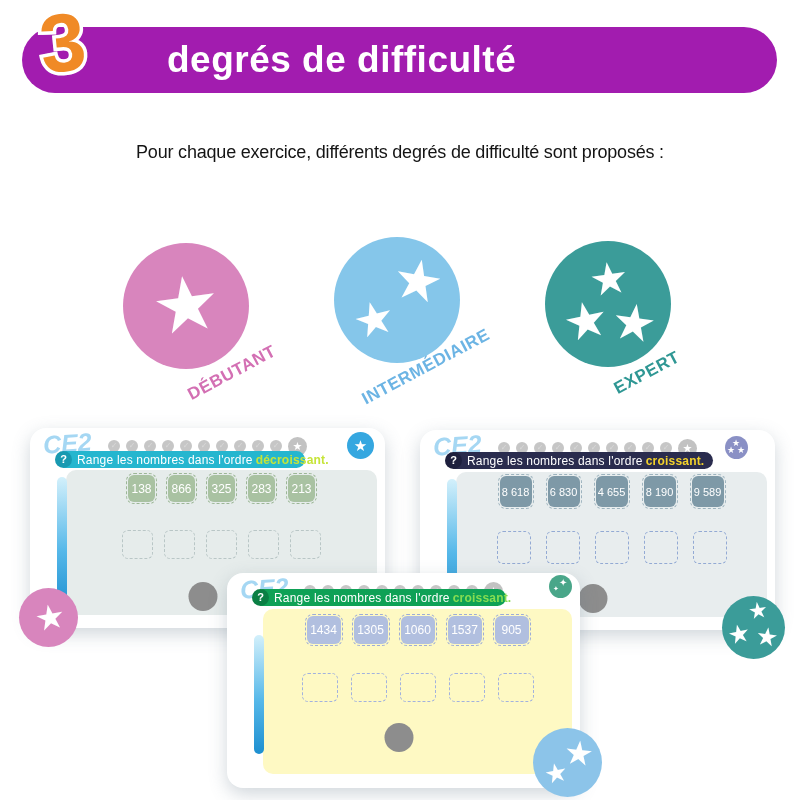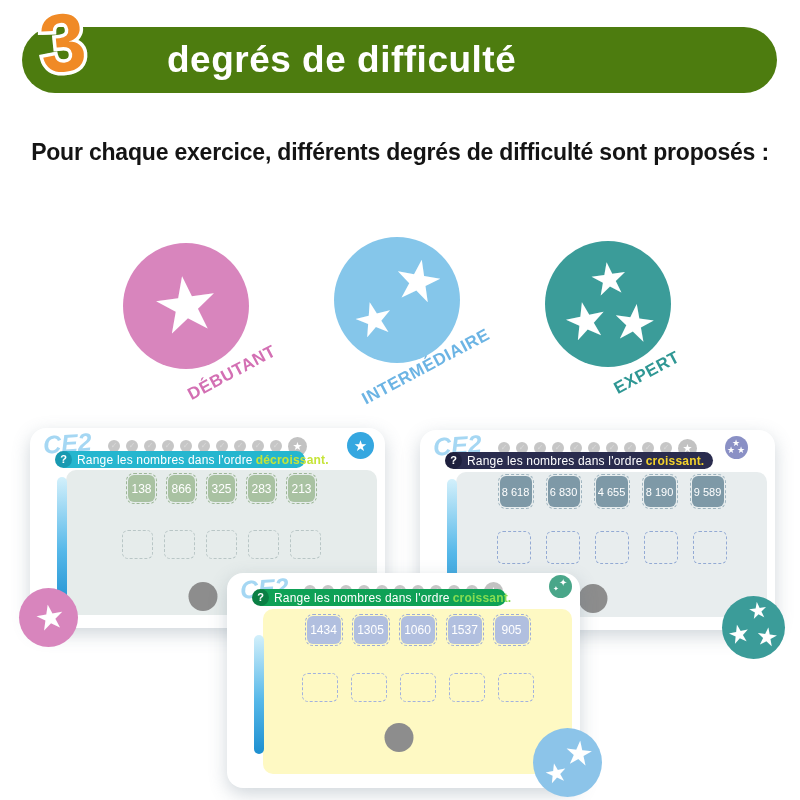--- a/index.html
+++ b/index.html
@@ -1,33 +1,33 @@
 <!DOCTYPE html>
 <html><head>
 <meta charset="utf-8">
 <style>
   html,body{margin:0;padding:0;background:#fff;}
   body{width:800px;height:800px;position:relative;overflow:hidden;
        font-family:"Liberation Sans",sans-serif;}
 
   
   .banner{position:absolute;left:22px;top:27px;width:755px;height:66px;
-          background:#4d7c0f;border-radius:36px;}
+          background:#a21caf;border-radius:36px;}
   .banner h1{position:absolute;left:145px;top:50%;transform:translateY(-50%);
              margin:0;color:#fff;font-size:37px;font-weight:700;letter-spacing:.5px;}
   .bignum{position:absolute;left:40px;top:2px;z-index:2;
           font-size:82px;font-weight:800;color:#f08a26;line-height:1;
           -webkit-text-stroke:7px #fff;paint-order:stroke fill;
           text-shadow:-3px 0 0 #fff,3px 0 0 #fff,0 -3px 0 #fff,0 3px 0 #fff,
                       -2px -2px #fff,2px -2px #fff,-2px 2px #fff,2px 2px #fff;
           transform:rotate(-6deg);}
 
   
   .intro{position:absolute;top:136px;left:0;right:0;margin:0;text-align:center;
-         font-size:23px;line-height:33px;color:#141414;letter-spacing:-.2px;font-weight:bold;}
+         font-size:18px;line-height:33px;color:#141414;letter-spacing:-.2px;}
 
   
   .level{position:absolute;width:126px;height:126px;}
   .lv1{left:123px;top:243px;}
   .lv2{left:334px;top:237px;}
   .lv3{left:545px;top:241px;}
   .level-circle{position:absolute;inset:0;border-radius:50%;}
   .lv1 .level-circle{background:#d885bd;}
   .lv2 .level-circle{background:#85c6ea;}
   .lv3 .level-circle{background:#3b9c99;}

